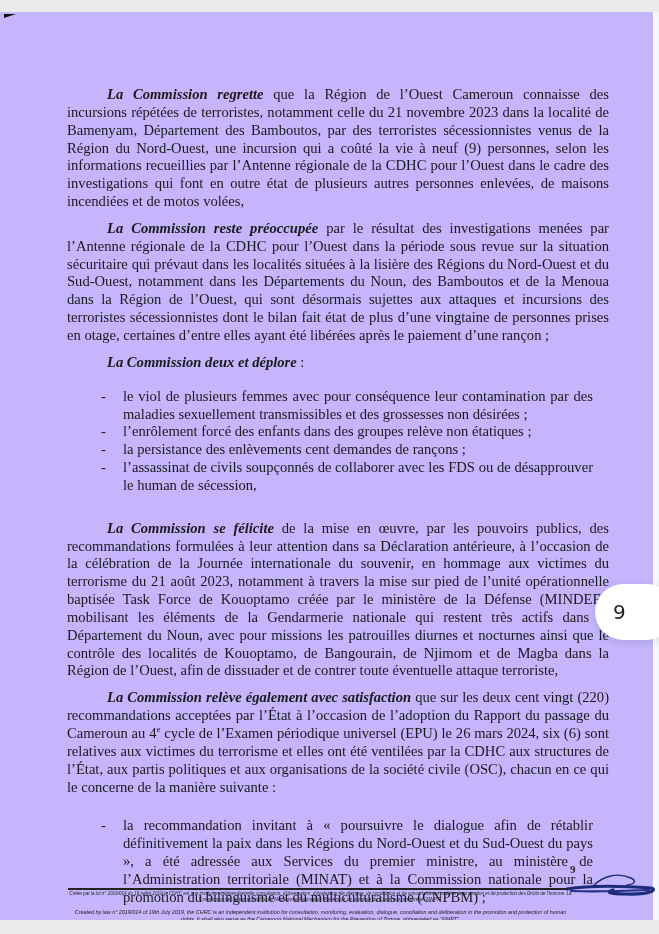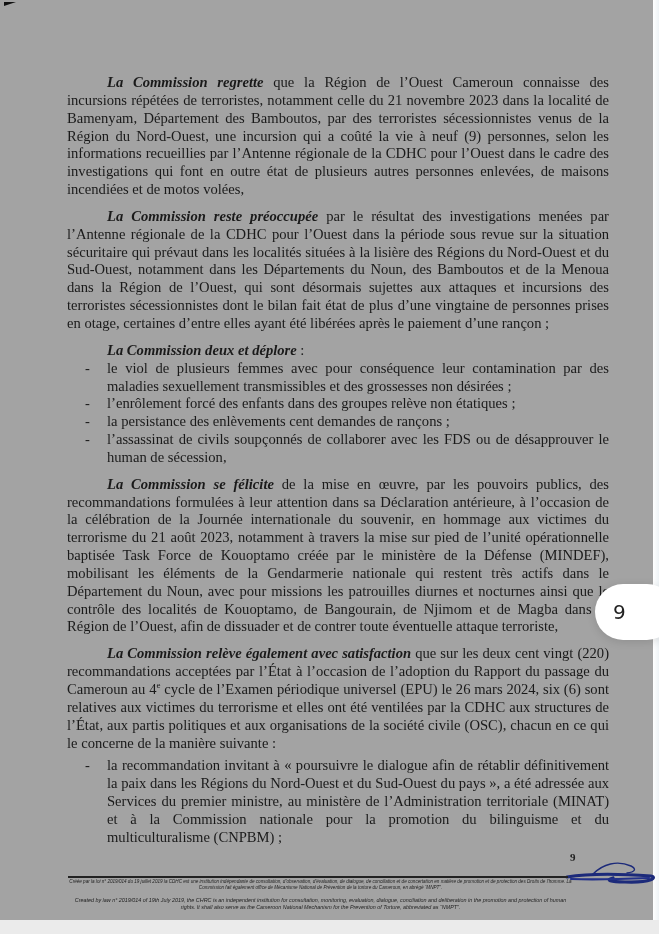--- a/index.html
+++ b/index.html
@@ -3,44 +3,44 @@
 <meta charset="utf-8">
 <style>
   html, body { margin: 0; padding: 0; }
   body {
     width: 659px; height: 934px; overflow: hidden;
     background: #ebebeb;
     font-family: "Liberation Serif", "DejaVu Serif", serif;
     position: relative;
   }
   .page {
-    position: absolute; left: 0; top: 0;
+    position: absolute; left: 0; top: 12px;
     width: 659px; height: 920px;
-    background: #a3a3a3;
+    background: #c4b5fd;
     overflow: hidden;
   }
   .page-edge-right {
     position: absolute; right: 0; top: 0; width: 6px; height: 920px;
     background: linear-gradient(to right, #ffffff, #eef3f6);
   }
   .corner-mark {
     position: absolute; left: 4px; top: 2px; width: 0; height: 0;
     border-top: 4px solid #111; border-right: 12px solid transparent;
   }
   .content {
     position: absolute; left: 67px; top: 74px; width: 542px;
     font-size: 14.6px; line-height: 17.85px; color: #1a1a1a;
   }
   p { margin: 0; text-align: justify; }
   p.para { text-indent: 40px; }
   .gap { height: 9px; }
   .bi { font-weight: bold; font-style: italic; }
   .it { }
   .heading-line { padding-left: 40px; }
-  ul.dash { list-style: none; margin: 0; padding: 0; }
+  ul.dash { list-style: none; margin: 16px; padding: 0; }
   ul.dash li { position: relative; padding-left: 40px; text-align: justify; }
   ul.dash li::before {
     content: "-"; position: absolute; left: 18px; top: 0;
   }
   sup { font-size: 9px; line-height: 0; }
 
   .page-badge {
     position: absolute; left: 595px; top: 584px; width: 80px; height: 56px;
     background: #fff; border-radius: 28px;
     box-shadow: 0 2px 10px rgba(0,0,0,0.12);

